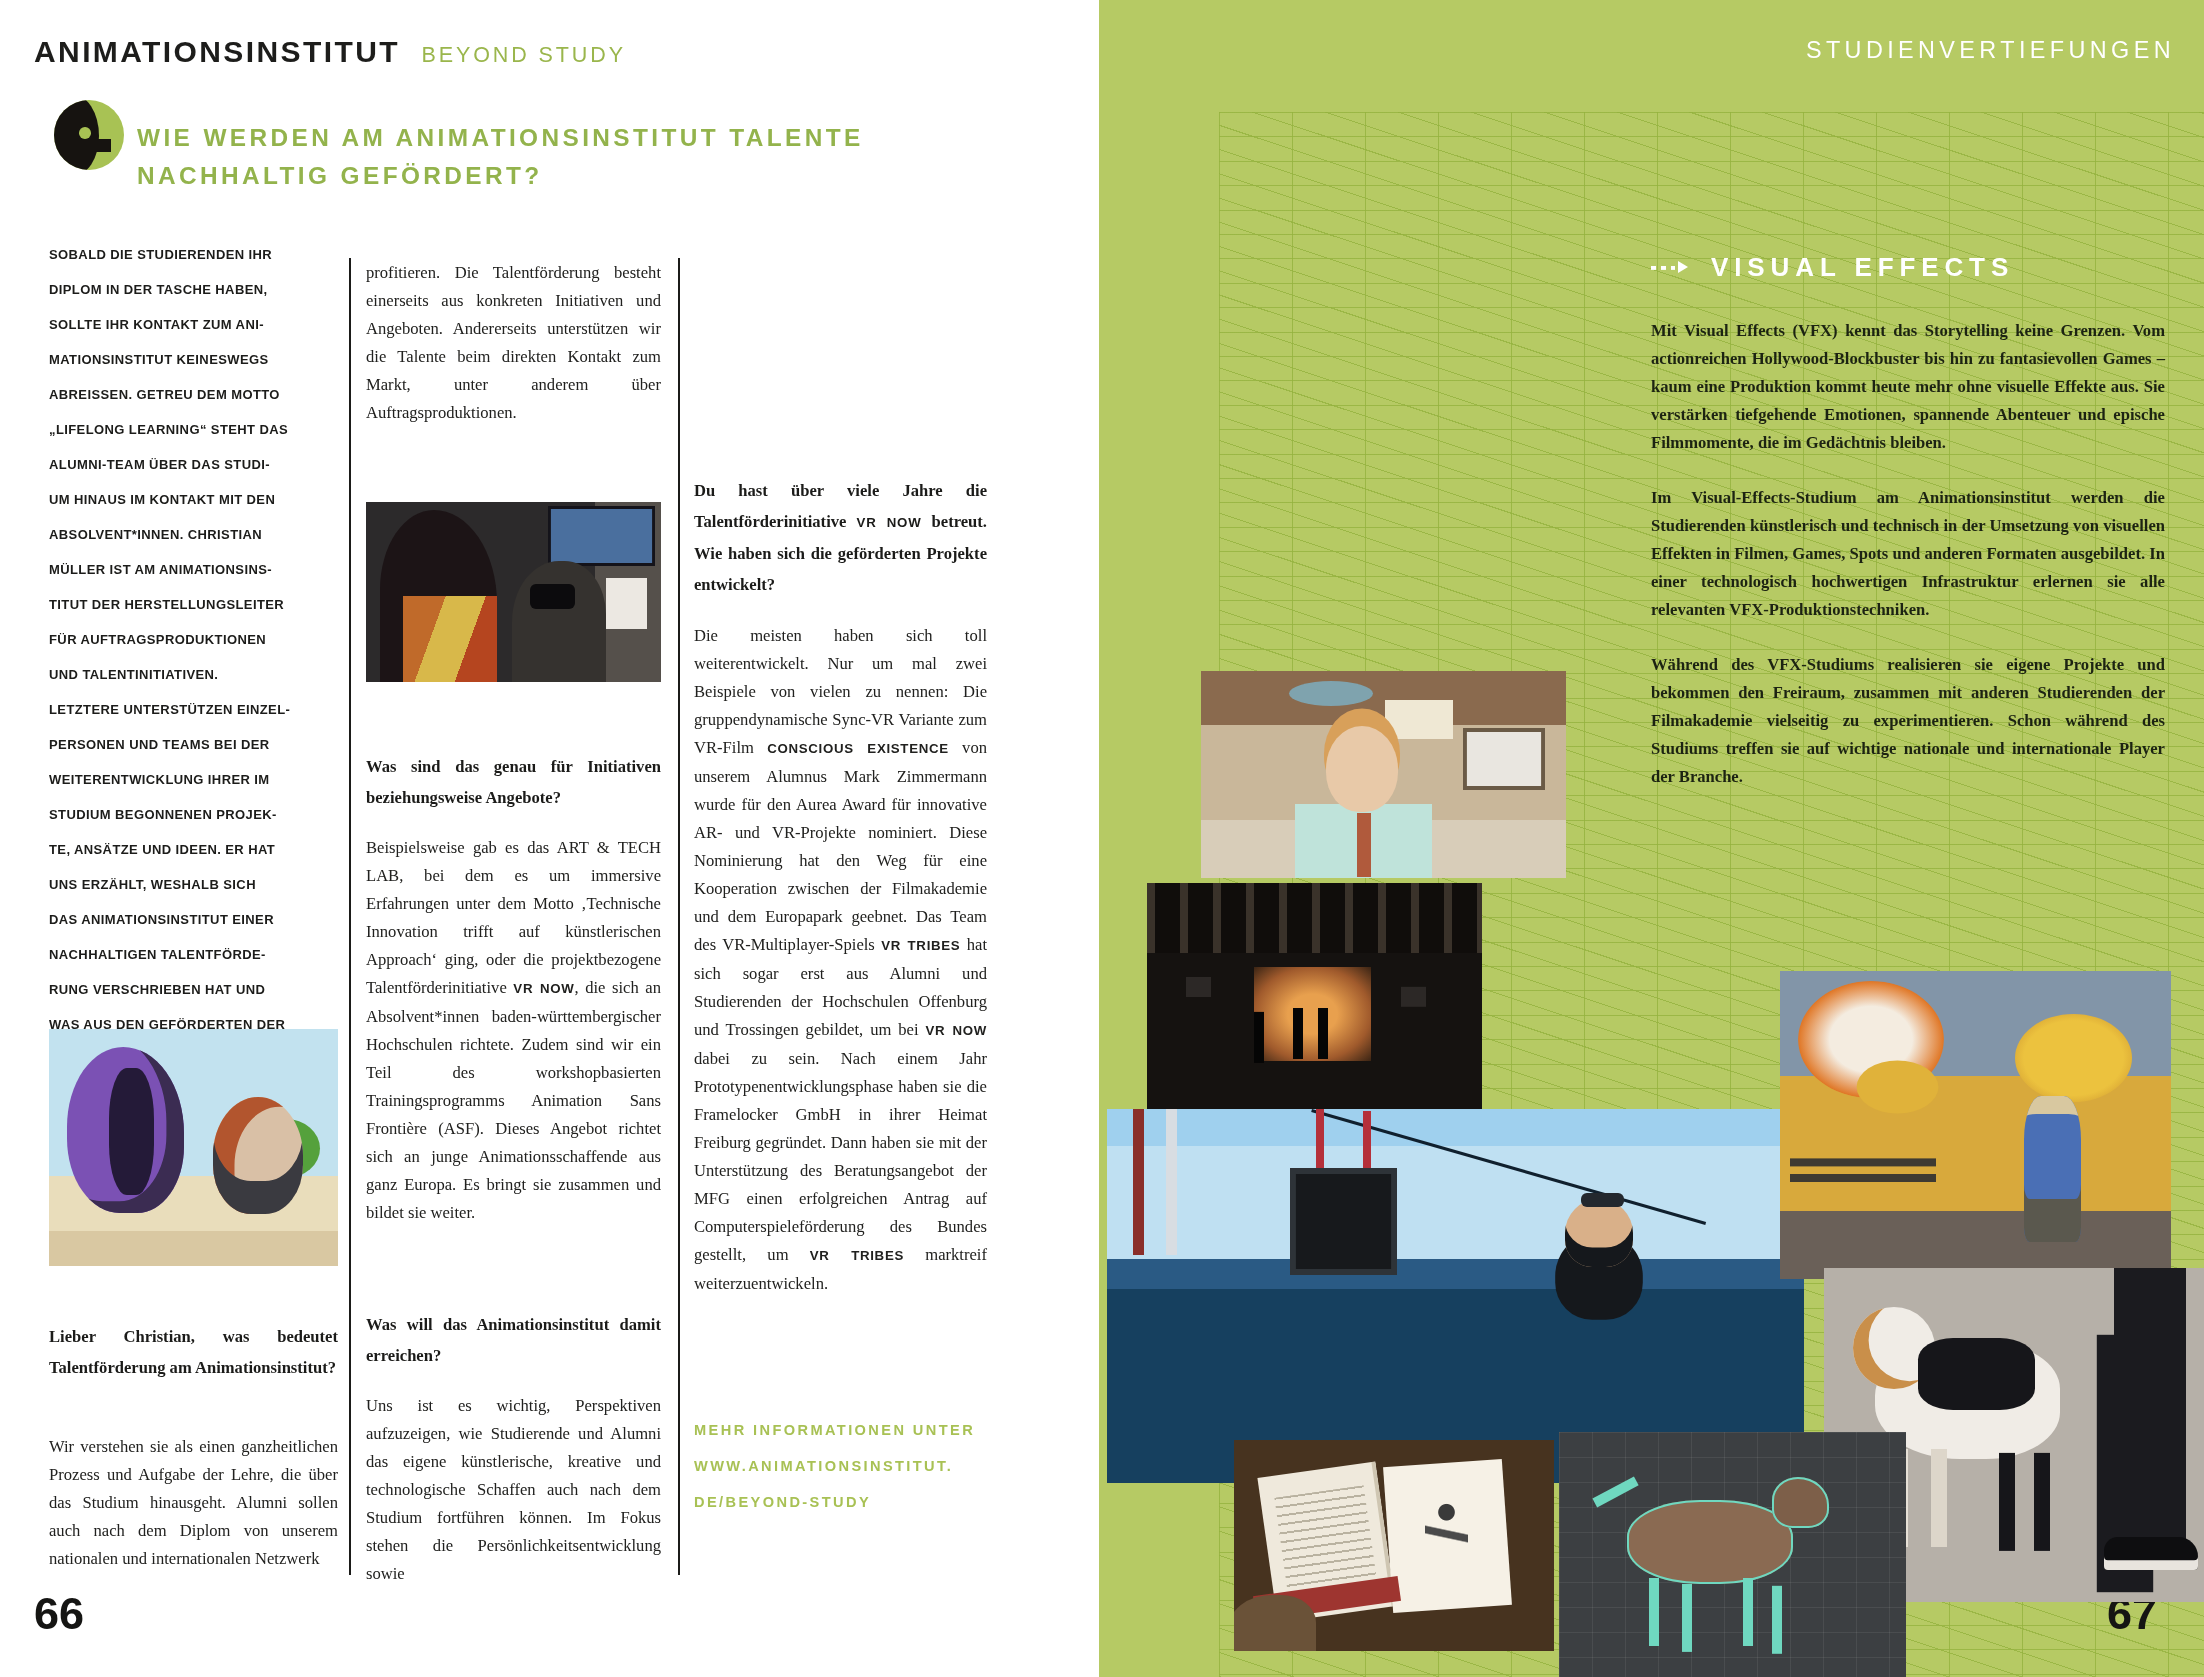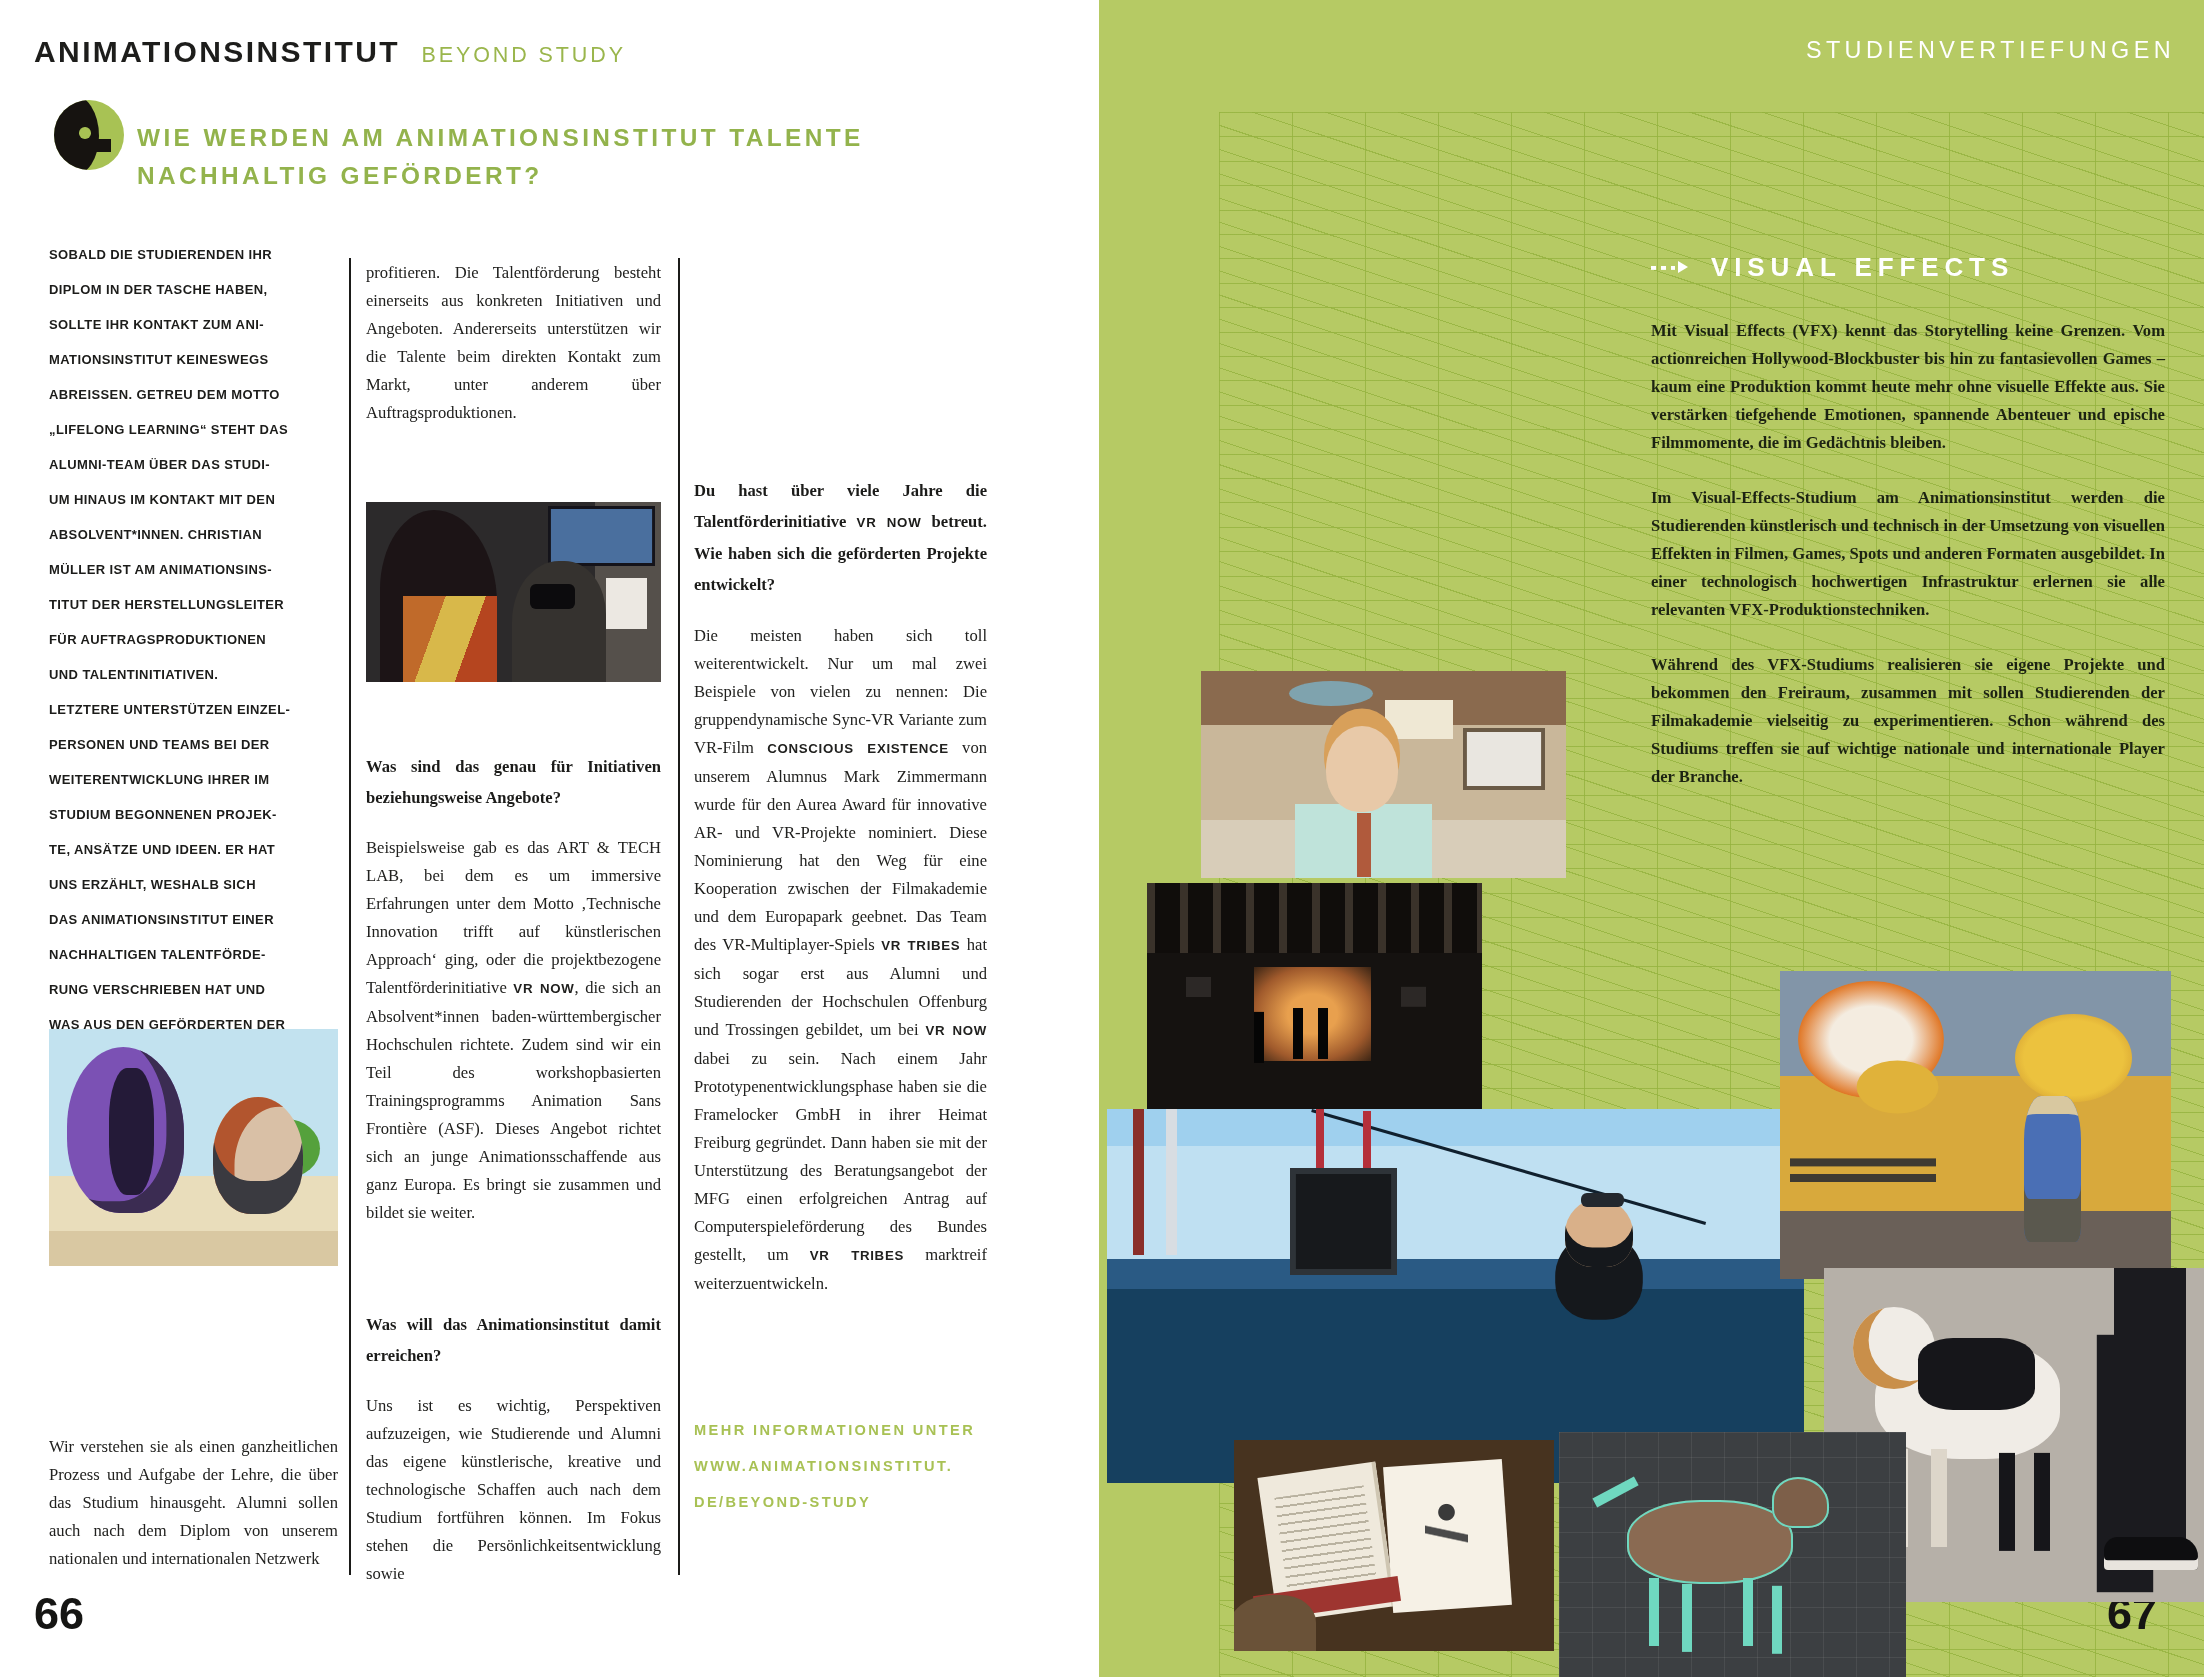--- a/index.html
+++ b/index.html
@@ -221,20 +221,21 @@
 IST.</div>
 
     <div class="photo ph-anim">
       <i class="sand"></i>
       <i class="rock"></i>
       <i class="crack"></i>
       <i class="bush"></i>
       <i class="chara"></i>
     </div>
 
+    <p class="q abs c1" style="top:1297px">Lieber Christian, was bedeutet Talentförderung am Animationsinstitut?</p>
     <p class="body-p abs c2" style="top:242px">profitieren. Die Talentförderung besteht einerseits aus konkreten Initiativen und Angeboten. Andererseits unterstützen wir die Talente beim direkten Kontakt zum Markt, unter anderem über Auftragsproduktionen.</p>
 
     <p class="body-p abs c1" style="top:1416px">Wir verstehen sie als einen ganzheitlichen Prozess und Aufgabe der Lehre, die über das Studium hinausgeht. Alumni sollen auch nach dem Diplom von unserem nationalen und internationalen Netzwerk</p>
 
     <div class="photo ph-vr">
       <i class="wall"></i>
       <i class="screen"></i>
       <i class="poster"></i>
       <i class="man"></i>
       <i class="scarf"></i>
@@ -264,21 +265,21 @@
     <div class="section-header">STUDIENVERTIEFUNGEN</div>
 
     <div class="vfx-row">
       <span class="dotted-arrow"></span>
       <span class="vfx-title">VISUAL EFFECTS</span>
     </div>
 
     <div class="vfx-text">
       <p>Mit Visual Effects (VFX) kennt das Storytelling keine Grenzen. Vom actionreichen Hollywood-Blockbuster bis hin zu fantasievollen Games – kaum eine Produktion kommt heute mehr ohne visuelle Effekte aus. Sie verstärken tiefgehende Emotionen, spannende Abenteuer und epische Filmmomente, die im Gedächtnis bleiben.</p>
       <p>Im Visual-Effects-Studium am Animationsinstitut werden die Studierenden künstlerisch und technisch in der Umsetzung von visuellen Effekten in Filmen, Games, Spots und anderen Formaten ausgebildet. In einer technologisch hochwertigen Infrastruktur erlernen sie alle relevanten VFX-Produktionstechniken.</p>
-      <p>Während des VFX-Studiums realisieren sie eigene Projekte und bekommen den Freiraum, zusammen mit sollen Studierenden der Filmakademie vielseitig zu experimentieren. Schon während des Studiums treffen sie auf wichtige nationale und internationale Player der Branche.</p>
+      <p>Während des VFX-Studiums realisieren sie eigene Projekte und bekommen den Freiraum, zusammen mit anderen Studierenden der Filmakademie vielseitig zu experimentieren. Schon während des Studiums treffen sie auf wichtige nationale und internationale Player der Branche.</p>
     </div>
 
     <div class="photo ph-office">
       <i class="papers"></i>
       <i class="monitor"></i>
       <i class="fish"></i>
       <i class="shirt"></i>
       <i class="tie"></i>
       <i class="face"></i>
     </div>

